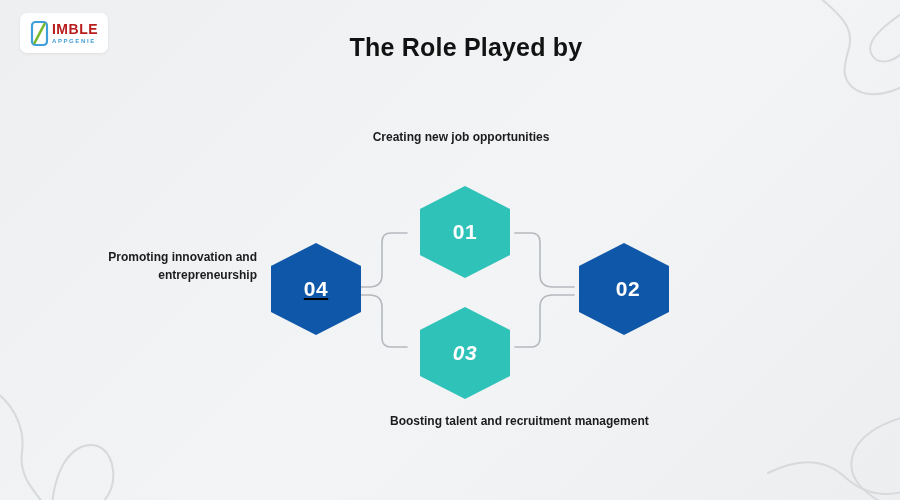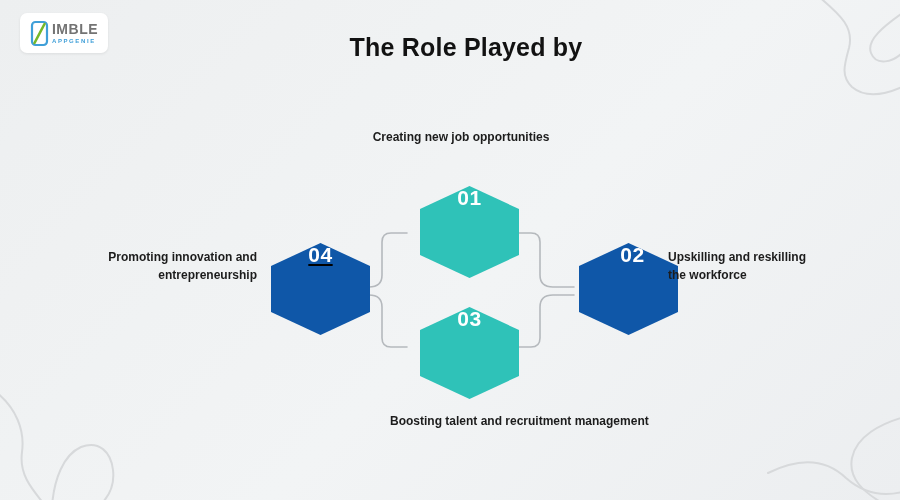--- a/index.html
+++ b/index.html
@@ -25,42 +25,42 @@
     width: 88px; height: 40px;
     background: #ffffff;
     border-radius: 7px;
     box-shadow: 0 1px 3px rgba(0,0,0,0.08);
     display: flex; align-items: center; justify-content: center;
     gap: 3px;
   }
   .logo-text { display: flex; flex-direction: column; line-height: 1; }
   .logo-brand {
     font-size: 14px; font-weight: 800; letter-spacing: 0.5px;
-    color: #737373;
+    color: #b91c1c;
   }
   .logo-sub {
     font-size: 6px; font-weight: 700; letter-spacing: 1.6px;
     color: #3f9fd8; margin-top: 2px;
   }
 
   
   .title {
     position: absolute; left: 16px; top: 30px; width: 900px;
     text-align: center;
     font-size: 25px; font-weight: 800; color: #121212;
     line-height: 1.38;
     letter-spacing: 0.2px;
   }
 
   
   .hex {
     position: absolute;
-    width: 99px; height: 92px;
+    width: 90px; height: 92px;
     clip-path: polygon(50% 0%, 100% 25%, 100% 75%, 50% 100%, 0% 75%, 0% 25%);
-    display: flex; justify-content: center;
+    display: flex; align-items: center; justify-content: center;
   }
   .hex-number {
     color: #ffffff; font-size: 21px; font-weight: 700; letter-spacing: 0.5px;
   }
   .hex-01 { left: 420px; top: 186px; }
   .hex-02 { left: 579px; top: 243px; }
   .hex-03 { left: 420px; top: 307px; }
   .hex-04 { left: 271px; top: 243px; text-decoration: underline; }
 
   
@@ -113,23 +113,22 @@
   </div>
 
   <div class="item-label label-01">Creating new job opportunities</div>
   <div class="hex hex-01" style="background: rgb(47, 194, 184);">
     <span class="hex-number">01</span>
   </div>
 
   <div class="hex hex-02" style="background: rgb(15, 87, 168); padding-left: 8px;">
     <span class="hex-number">02</span>
   </div>
-  <div class="item-label label-02">Upskilling and reskilling the workforce</div>
 
-  <div class="hex hex-03" style="background: rgb(47, 194, 184);">
+  <div class="hex hex-03" style="background: rgb(47, 194, 184); font-style: italic;">
     <span class="hex-number">03</span>
   </div>
   <div class="item-label label-03">Boosting talent and recruitment management</div>
 
   <div class="item-label label-04">Promoting innovation and entrepreneurship</div>
   <div class="hex hex-04" style="background: rgb(15, 87, 168);">
     <span class="hex-number">04</span>
   </div>
 
 </div>

